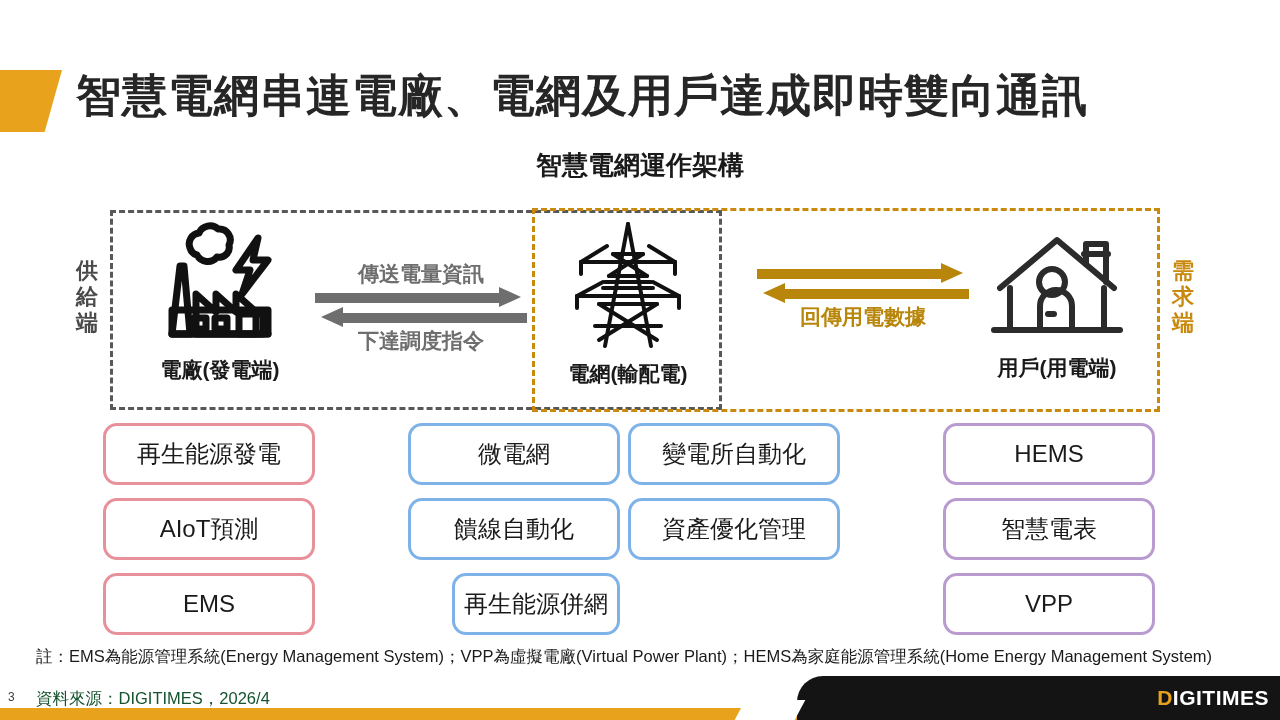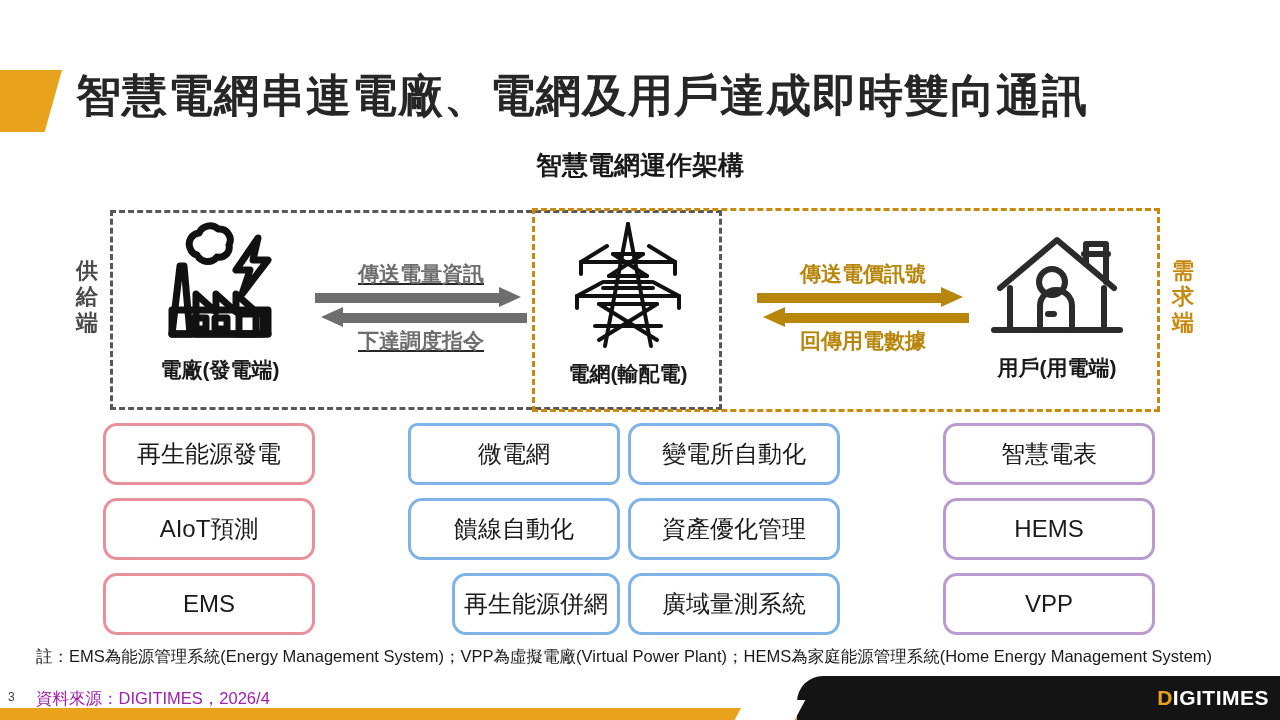--- a/index.html
+++ b/index.html
@@ -59,21 +59,21 @@
   #node-consumer{left:962px;top:226px;width:190px;}
 
   
   .arrow-group{position:absolute;width:212px;text-align:center;}
   .arrow-label{font-size:21px;font-weight:bold;white-space:nowrap;line-height:24px;}
   .arrow-row{position:relative;height:17px;margin:3px 0;}
   .arrow-shaft{position:absolute;top:4px;height:10px;}
   .arrow-head{position:absolute;top:-2px;width:0;height:0;border-top:10px solid transparent;border-bottom:10px solid transparent;}
 
   
-  #arrows-supply{left:315px;top:262px;text-decoration:underline;}
+  #arrows-supply{left:315px;top:262px;}
   #arrows-supply .arrow-label{color:#6E6E6E;}
   #arrows-supply .arrow-shaft{background:#6E6E6E;}
   #arrows-supply .r-shaft{left:0;width:186px;}
   #arrows-supply .r-head{left:184px;border-left:22px solid #6E6E6E;}
   #arrows-supply .l-shaft{left:26px;width:186px;}
   #arrows-supply .l-head{left:6px;border-right:22px solid #6E6E6E;}
 
   
   #arrows-demand{left:757px;top:262px;}
   #arrows-demand .arrow-label{color:#B8860B;}
@@ -96,21 +96,21 @@
   #cap-col-2{left:628px;top:423px;}
   #cap-col-3{left:943px;top:423px;}
 
   
   #footnote{
     position:absolute;left:36px;top:646px;width:1190px;
     font-size:16.5px;line-height:21px;color:#1a1a1a;
   }
   #source-line{
     position:absolute;left:36px;top:688px;
-    font-size:16.5px;color:#a21caf;white-space:nowrap;
+    font-size:16.5px;color:#14532d;white-space:nowrap;
   }
   #page-number{
     position:absolute;left:8px;top:690px;
     font-size:12px;color:#3c3c3c;
   }
 
   
   #footer-bar{position:absolute;left:0;top:708px;width:800px;height:12px;background:#E8A21C;}
   #footer-logo-panel{
     position:absolute;left:797px;top:676px;width:494px;height:60px;
@@ -220,50 +220,48 @@
     <div class="arrow-head r-head"></div>
   </div>
   <div class="arrow-row">
     <div class="arrow-shaft l-shaft"></div>
     <div class="arrow-head l-head"></div>
   </div>
   <div class="arrow-label">下達調度指令</div>
 </div>
 
 <div class="arrow-group" id="arrows-demand">
-  <div class="arrow-label">傳送電價訊號</div>
   <div class="arrow-row">
     <div class="arrow-shaft r-shaft"></div>
     <div class="arrow-head r-head"></div>
   </div>
   <div class="arrow-row">
     <div class="arrow-shaft l-shaft"></div>
     <div class="arrow-head l-head"></div>
   </div>
   <div class="arrow-label">回傳用電數據</div>
 </div>
 
 <div class="cap-col" id="cap-col-0">
   <div class="cap-box" style="border-color: rgb(232, 145, 155);">再生能源發電</div>
   <div class="cap-box" style="border-color: rgb(232, 145, 155);">AIoT預測</div>
   <div class="cap-box" style="border-color: rgb(232, 145, 155);">EMS</div>
 </div>
 <div class="cap-col" id="cap-col-1">
-  <div class="cap-box" style="border-color: rgb(127, 179, 232); border-radius: 9px;">微電網</div>
+  <div class="cap-box" style="border-color: rgb(127, 179, 232);">微電網</div>
   <div class="cap-box" style="border-color: rgb(127, 179, 232);">饋線自動化</div>
   <div class="cap-box" style="border-color: rgb(127, 179, 232); margin-left: 44px;">再生能源併網</div>
 </div>
 <div class="cap-col" id="cap-col-2">
   <div class="cap-box" style="border-color: rgb(127, 179, 232);">變電所自動化</div>
   <div class="cap-box" style="border-color: rgb(127, 179, 232);">資產優化管理</div>
-  <div class="cap-box" style="border-color: rgb(127, 179, 232);">廣域量測系統</div>
 </div>
 <div class="cap-col" id="cap-col-3">
+  <div class="cap-box" style="border-color: rgb(185, 155, 208);">HEMS</div>
   <div class="cap-box" style="border-color: rgb(185, 155, 208);">智慧電表</div>
-  <div class="cap-box" style="border-color: rgb(185, 155, 208);">HEMS</div>
   <div class="cap-box" style="border-color: rgb(185, 155, 208);">VPP</div>
 </div>
 
 <div id="footnote">註：EMS為能源管理系統(Energy Management System)；VPP為虛擬電廠(Virtual Power Plant)；HEMS為家庭能源管理系統(Home Energy Management System)</div>
 <div id="source-line">資料來源：DIGITIMES，2026/4</div>
 <div id="page-number">3</div>
 
 <div id="footer-bar"></div>
 <div id="footer-logo-panel">
   <div id="footer-logo-text"><span class="d">D</span><span>IGITIMES</span></div>

